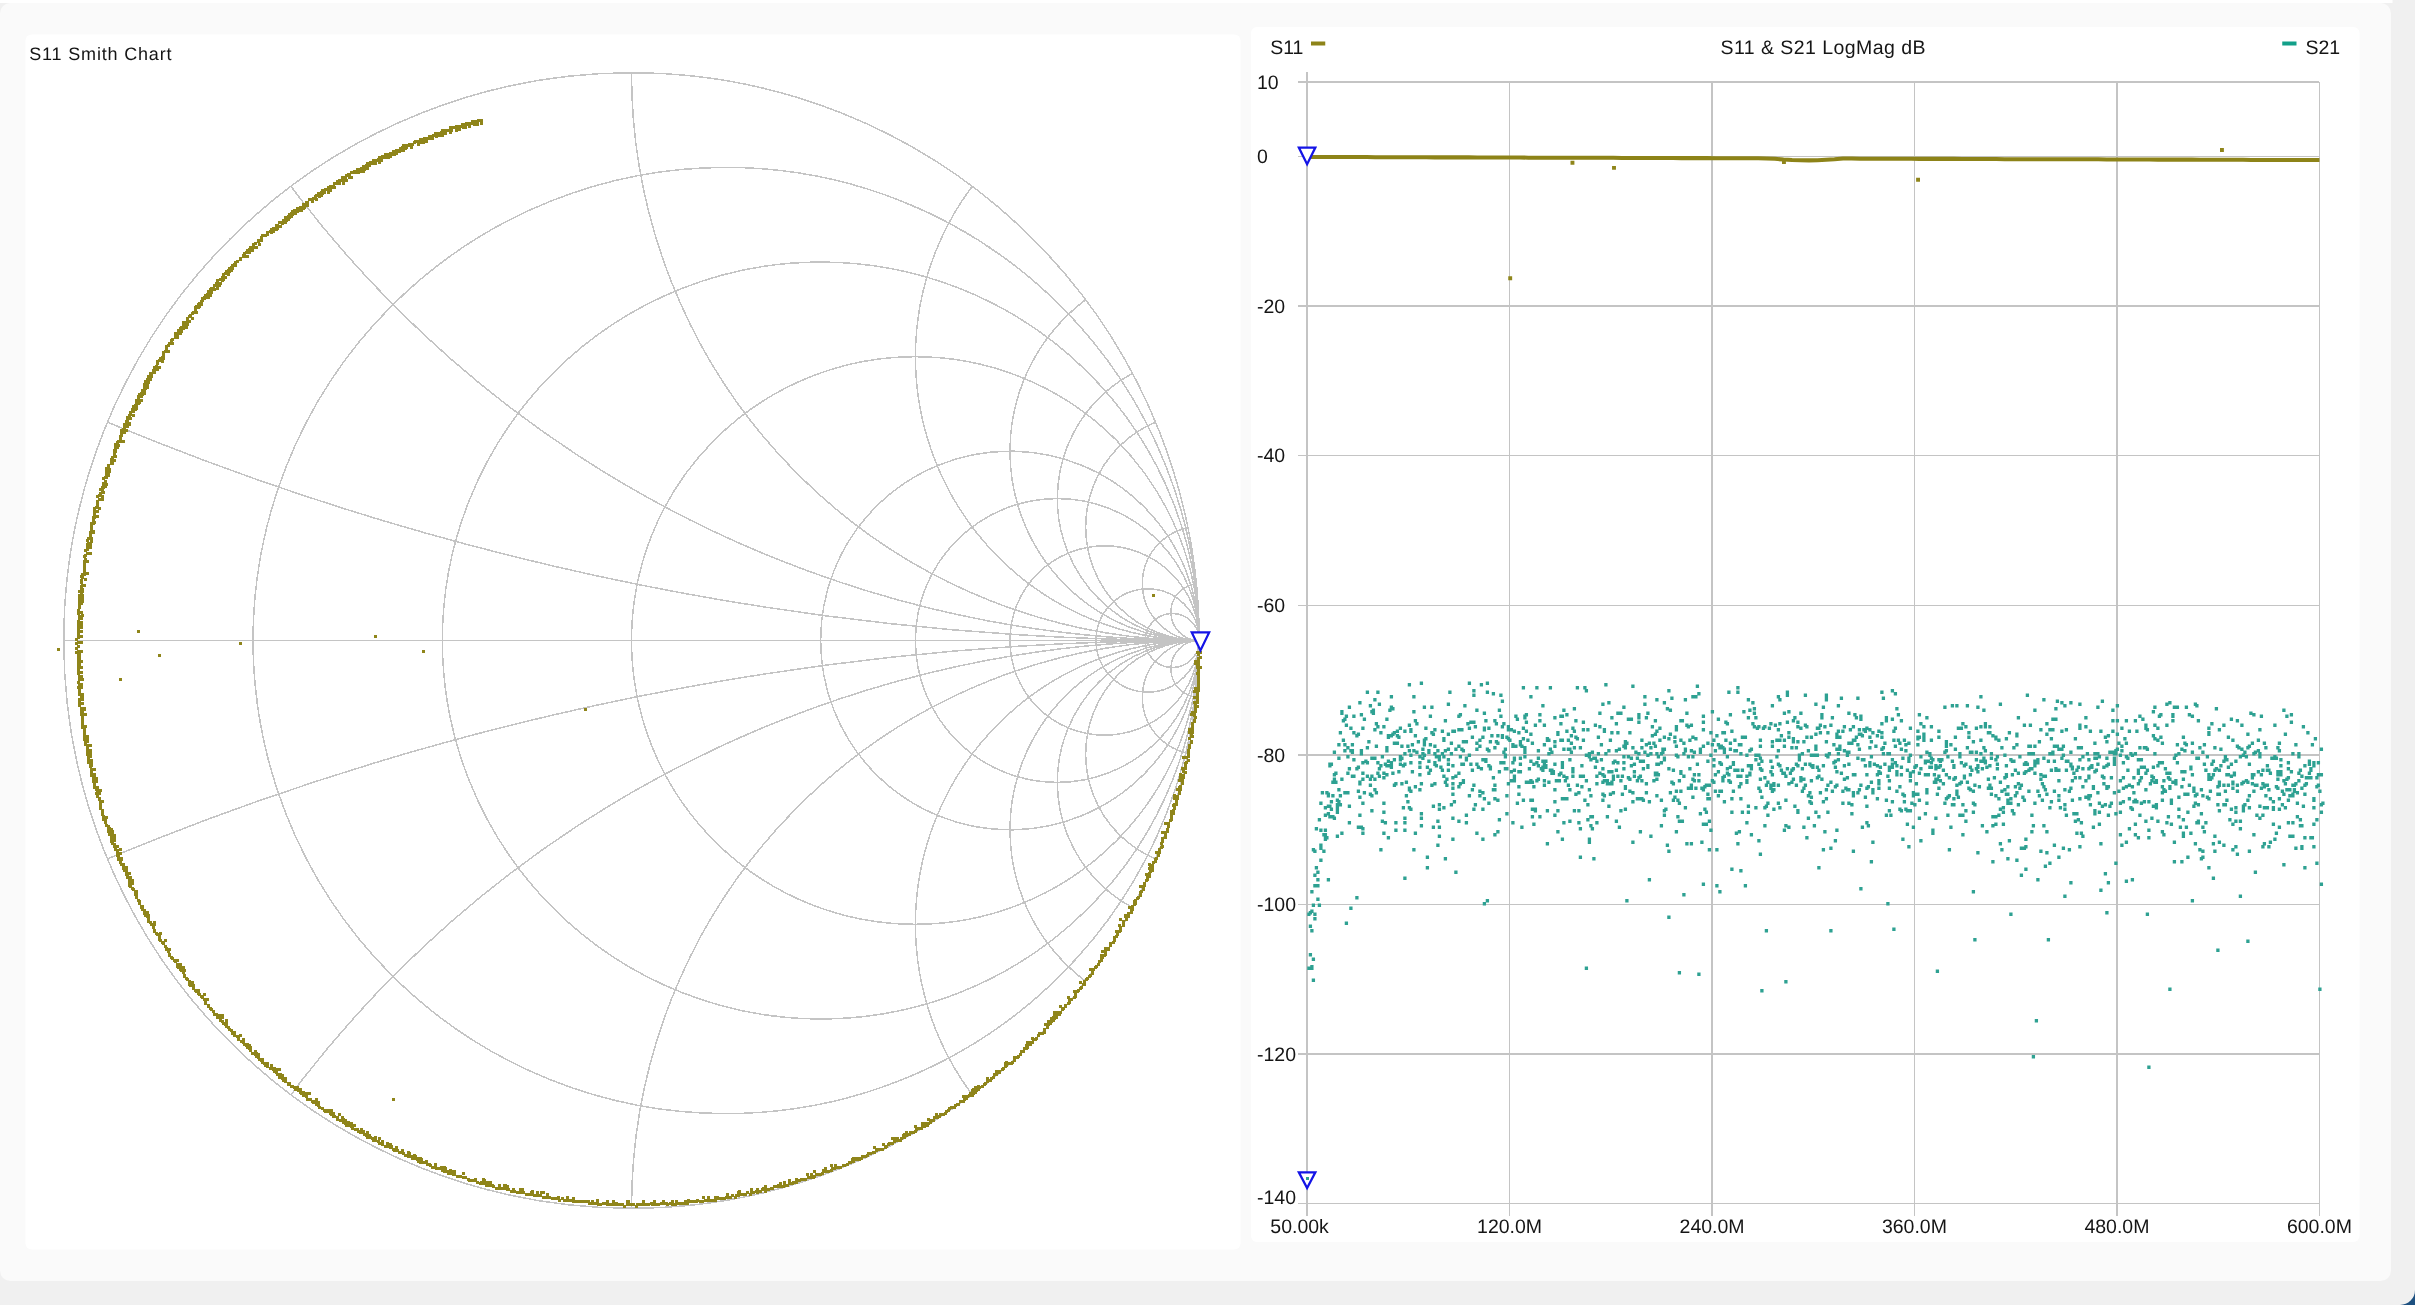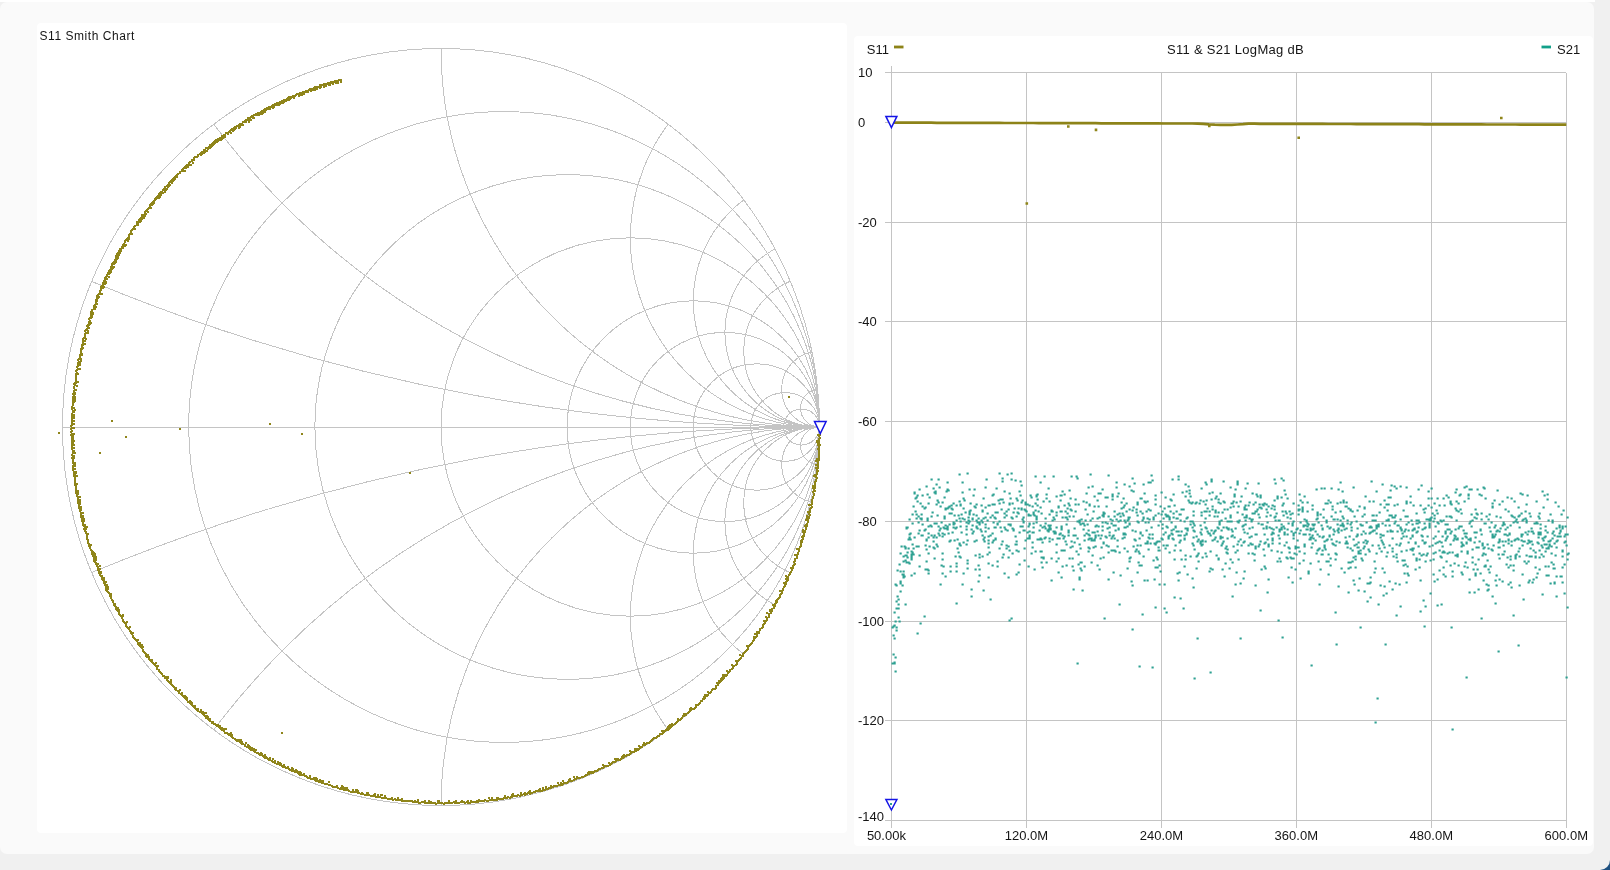--- a/index.html
+++ b/index.html
@@ -1,20 +1,20 @@
 <!DOCTYPE html>
 <html><head><meta charset="utf-8"><style>
 html,body{margin:0;padding:0;width:1610px;height:870px;overflow:hidden;background:#1d5080;}
 #page{position:absolute;left:0;top:0;width:1610px;height:870px;background:#f0f0f0;border-bottom-right-radius:10px;}
 *{box-sizing:border-box;}
 #topstrip{position:absolute;left:0;top:0;width:1595px;height:2px;background:#fff;}
 #card{position:absolute;left:0;top:2px;width:1594px;height:852px;background:#fafafa;border-radius:7px;}
-.panel{position:absolute;background:#fff;border-radius:4px;margin-left:20px;}
+.panel{position:absolute;background:#fff;border-radius:4px;}
 #lp{left:17px;top:23px;width:810px;height:810px;}
-#rp{left:834px;top:36px;width:739px;height:810px;text-decoration:underline;}
+#rp{left:834px;top:18px;width:739px;height:810px;text-decoration:underline;}
 #lptitle{position:absolute;left:2.5px;top:5.9px;font-family:"Liberation Sans",sans-serif;font-size:12px;letter-spacing:0.55px;color:#151515;}
 svg{position:absolute;left:0;top:0;}
 </style></head><body>
 <div id="page"></div>
 <div id="topstrip"></div>
 <div id="card"></div>
 <div id="lp" class="panel">
     <svg width="810" height="810">
       <clipPath id="cc">
         <circle cx="404.0" cy="404.0" r="378.5"></circle>

